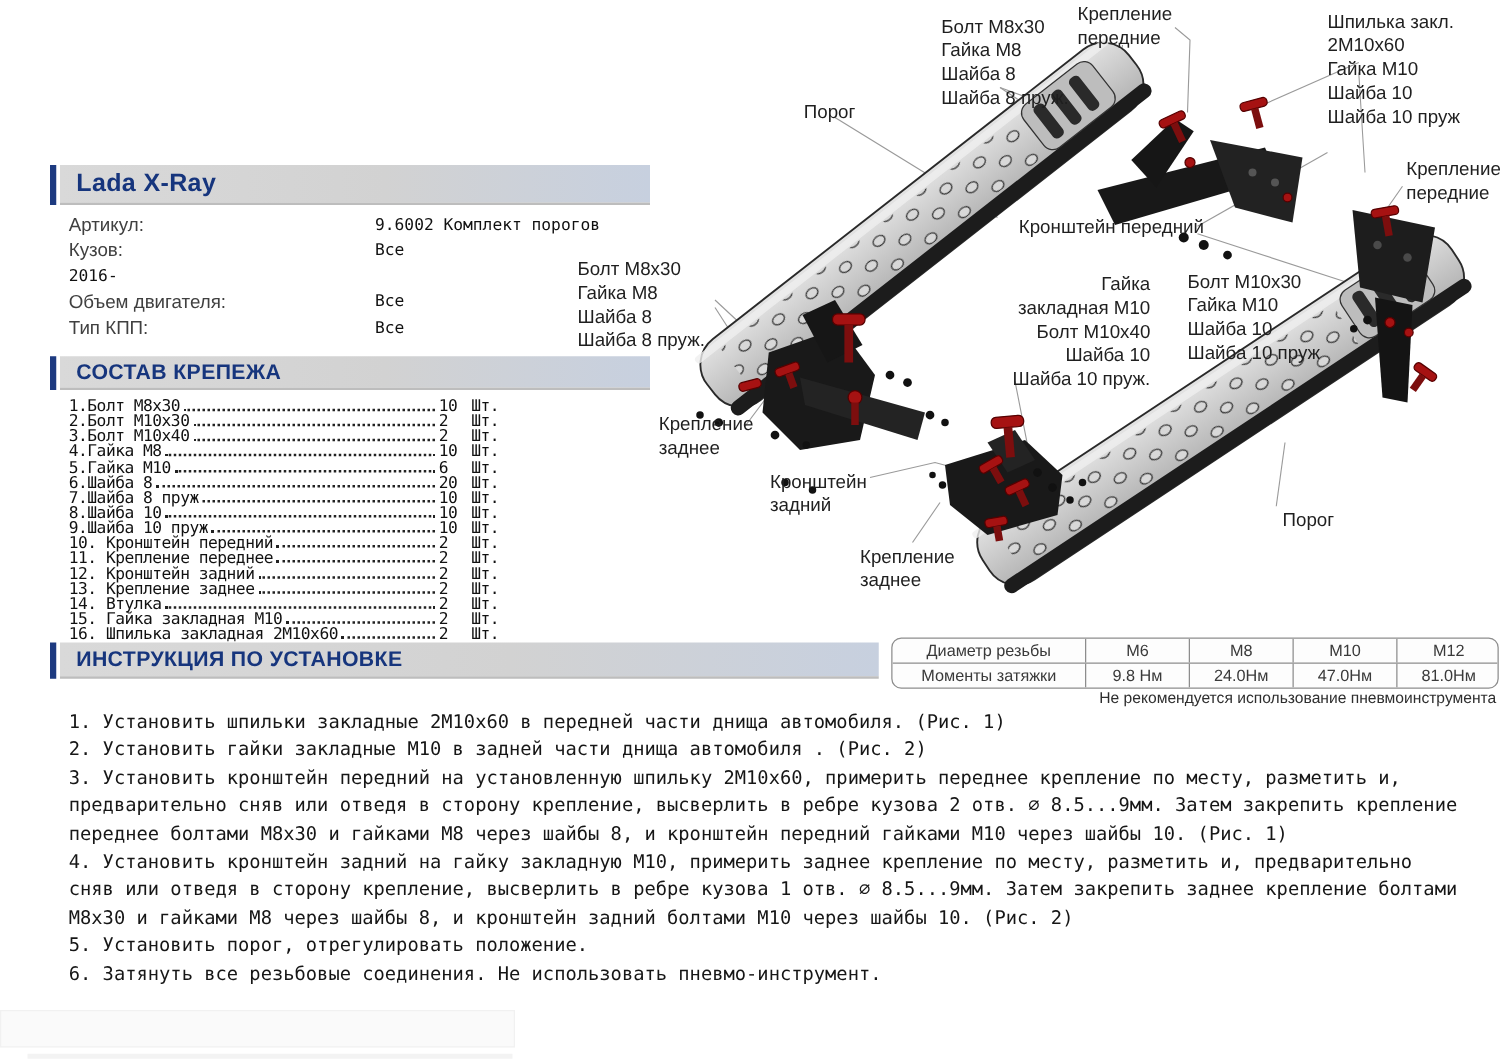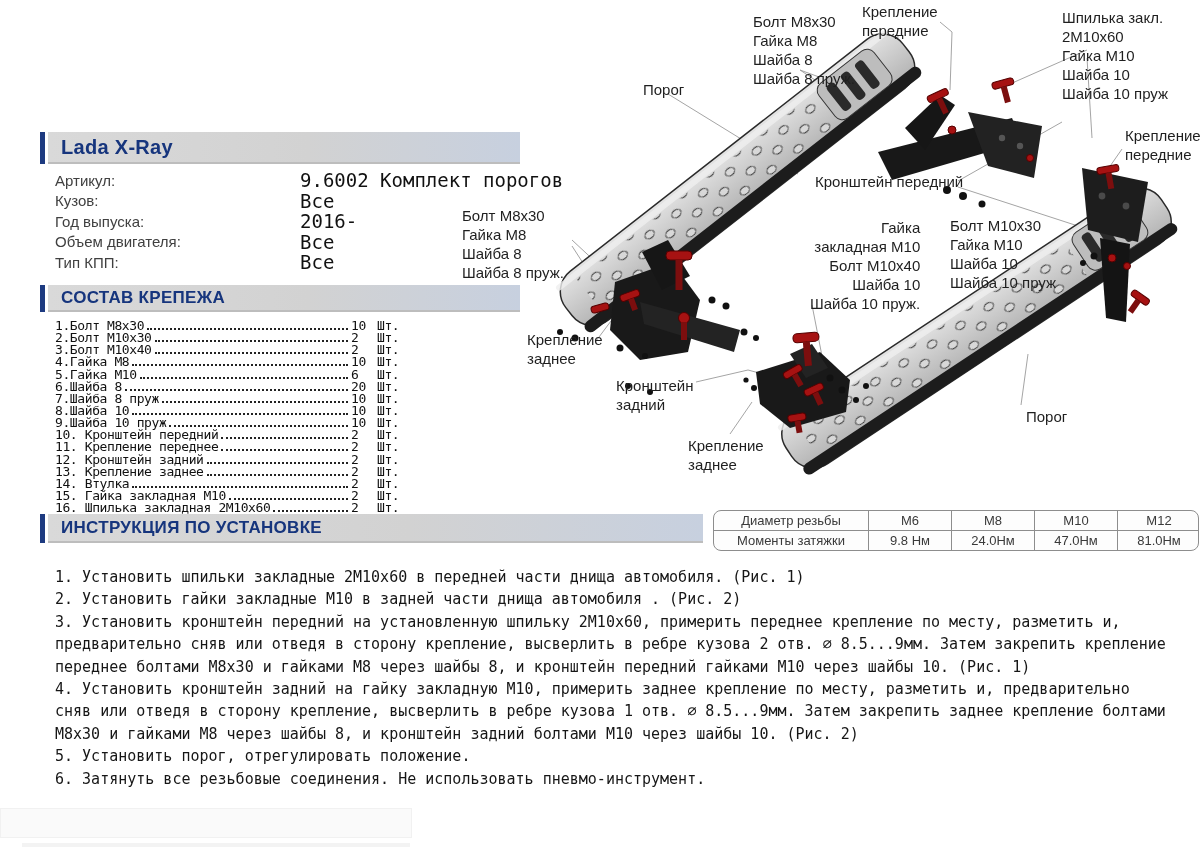--- a/index.html
+++ b/index.html
@@ -17,21 +17,21 @@
   #hdr-title .band span{font-size:20px;}
   #hdr-fast{left:40px;top:285px;width:480px;height:27px;}
   #hdr-fast .band span{font-size:17px;}
   #hdr-instr{left:40px;top:514px;width:663px;height:29px;}
   #hdr-instr .band span{font-size:17px;}
 
   
   #info{position:absolute;left:55px;top:170px;width:560px;}
   .irow{display:flex;height:20.5px;align-items:center;}
   .ilabel{width:245px;font-size:15px;color:#404040;}
-  .ivalue{font-family:"DejaVu Sans Mono",monospace;font-size:19px;color:#111;}
+  .ivalue{font-family:"DejaVu Sans Mono",monospace;font-size:13px;color:#111;}
 
   
   #plist{position:absolute;left:55px;top:318px;width:352px;}
   .prow{display:flex;align-items:baseline;height:12.15px;
         font-family:"DejaVu Sans Mono",monospace;font-size:13px;color:#111;letter-spacing:-0.4px;}
   .pname{white-space:nowrap;}
   .pdots{flex:1;border-bottom:2px dotted #222;margin:0 3px 3px 3px;min-width:4px;}
   .pqty{width:26px;text-align:left;}
   .punit{width:30px;}
 
@@ -281,21 +281,20 @@
   <div id="info">
     <div class="irow">
       <span class="ilabel">Артикул:</span>
       <span class="ivalue">9.6002 Комплект порогов</span>
       </div>
     <div class="irow">
       <span class="ilabel">Кузов:</span>
       <span class="ivalue">Все</span>
       </div>
     <div class="irow">
-      <span class="ilabel">Год выпуска:</span>
       <span class="ivalue">2016-</span>
       </div>
     <div class="irow">
       <span class="ilabel">Объем двигателя:</span>
       <span class="ivalue">Все</span>
       </div>
     <div class="irow">
       <span class="ilabel">Тип КПП:</span>
       <span class="ivalue">Все</span>
       </div>
@@ -423,20 +422,21 @@
       <div class="tcell">М12</div>
     </div>
     <div class="trow">
       <div class="tcell">Моменты затяжки</div>
       <div class="tcell">9.8 Нм</div>
       <div class="tcell">24.0Нм</div>
       <div class="tcell">47.0Нм</div>
       <div class="tcell">81.0Нм</div>
     </div>
   </div>
+  <div id="tnote">Не рекомендуется использование пневмоинструмента</div>
 
   <div id="steps">
     <div>1. Установить шпильки закладные 2М10х60 в передней части днища автомобиля. (Рис. 1)</div>
     <div>2. Установить гайки закладные М10 в задней части днища автомобиля . (Рис. 2)</div>
     <div>3. Установить кронштейн передний на установленную шпильку 2М10х60, примерить переднее крепление по месту, разметить и, предварительно сняв или отведя в сторону крепление, высверлить в ребре кузова 2 отв.  ∅ 8.5...9мм. Затем закрепить крепление переднее болтами М8х30 и гайками М8 через шайбы 8, и кронштейн передний гайками М10 через шайбы 10. (Рис. 1)</div>
     <div>4. Установить кронштейн задний на гайку закладную М10, примерить заднее крепление по месту, разметить и, предварительно сняв или отведя в сторону крепление, высверлить в ребре кузова 1 отв.  ∅ 8.5...9мм. Затем закрепить заднее крепление болтами М8х30 и гайками М8 через шайбы 8, и кронштейн задний болтами М10 через шайбы 10. (Рис. 2)</div>
     <div>5. Установить порог, отрегулировать положение.</div>
     <div>6. Затянуть все резьбовые соединения. Не использовать пневмо-инструмент.</div>
   </div>
 

